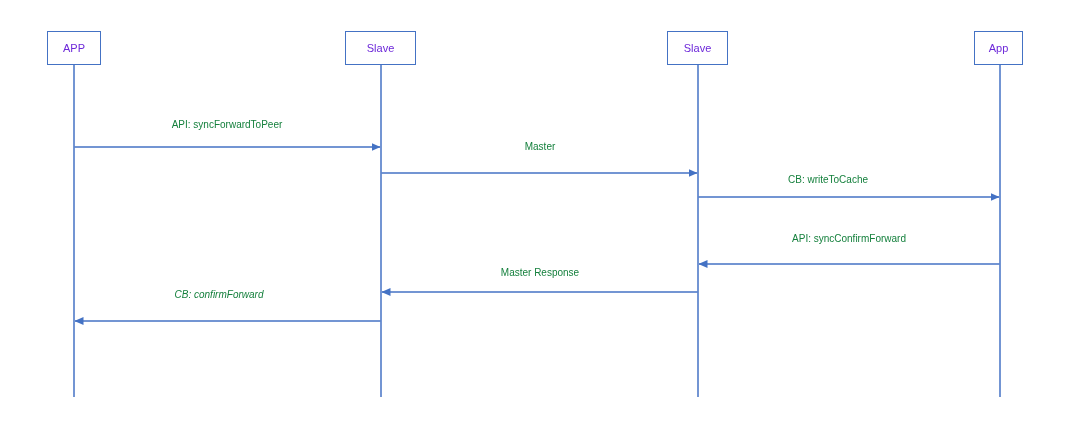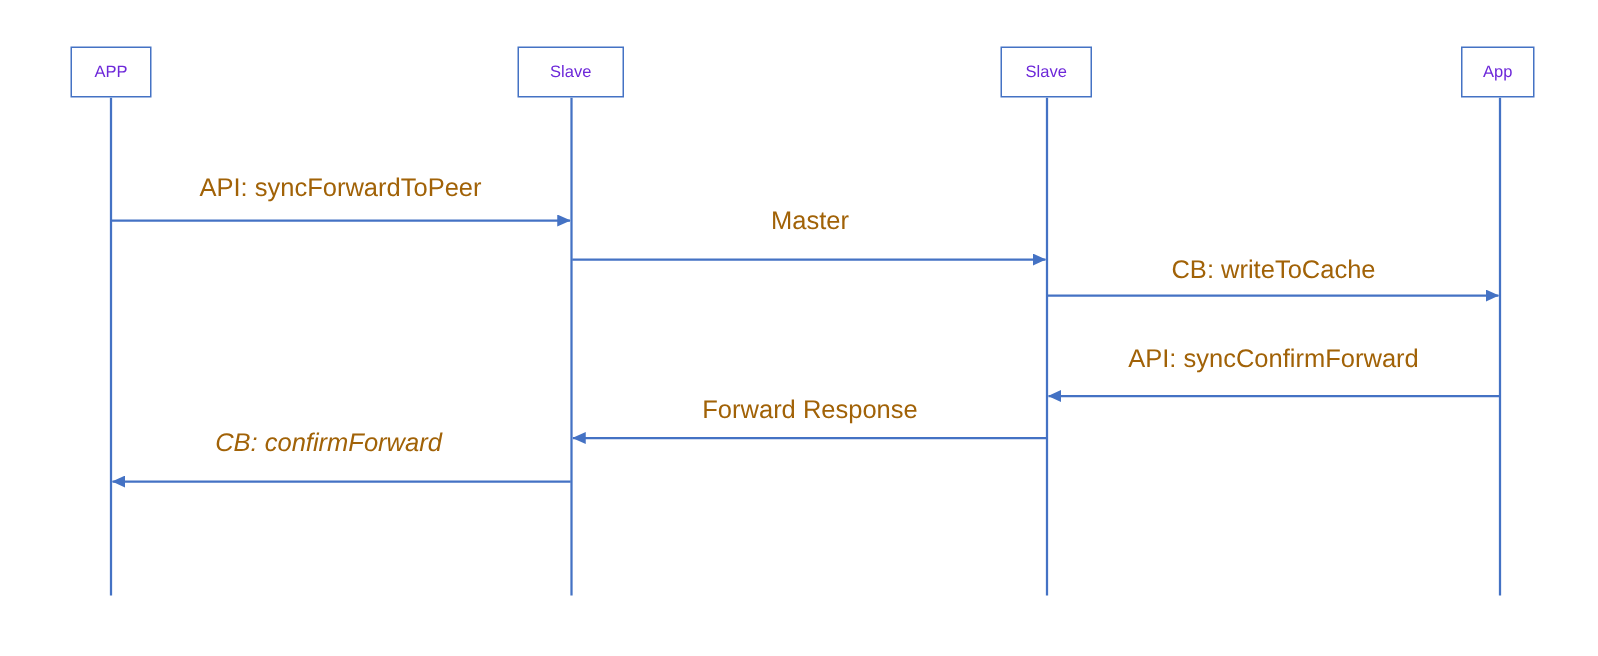--- a/index.html
+++ b/index.html
@@ -35,22 +35,22 @@
   .participant-label {
     font-family: "Liberation Sans", sans-serif;
     font-size: 11px;
     color: #6d28d9;
     line-height: 1;
     white-space: nowrap;
   }
   .msg-label {
     position: absolute;
     font-family: "Liberation Sans", sans-serif;
-    font-size: 17px;
-    color: #a16207;
+    font-size: 10px;
+    color: #15803d;
     white-space: nowrap;
     transform: translate(-50%, -50%);
     line-height: 1;
   }
 </style>
 </head>
 <body>
 
 <div id="canvas">
 
@@ -89,19 +89,19 @@
       <div class="participant-box" style="left: 667px; top: 31px; width: 61px; height: 34px; border-color: rgb(68, 114, 196);">
         <span class="participant-label">Slave</span>
       </div>
       <div class="participant-box" style="left: 974px; top: 31px; width: 49px; height: 34px; border-color: rgb(68, 114, 196);">
         <span class="participant-label">App</span>
       </div>
     </div>
   <div id="labels-layer">
       <div class="msg-label" style="left: 227px; top: 125px;">API: syncForwardToPeer</div>
       <div class="msg-label" style="left: 540px; top: 147px;">Master</div>
-      <div class="msg-label" style="left: 849px; top: 180px;">CB: writeToCache</div>
+      <div class="msg-label" style="left: 828px; top: 180px;">CB: writeToCache</div>
       <div class="msg-label" style="left: 849px; top: 239px; text-align: right;">API: syncConfirmForward</div>
-      <div class="msg-label" style="left: 540px; top: 273px;">Forward Response</div>
+      <div class="msg-label" style="left: 540px; top: 273px;">Master Response</div>
       <div class="msg-label" style="left: 219px; top: 295px; font-style: italic;">CB: confirmForward</div>
     </div>
 
 </div>
 
 </body></html>

